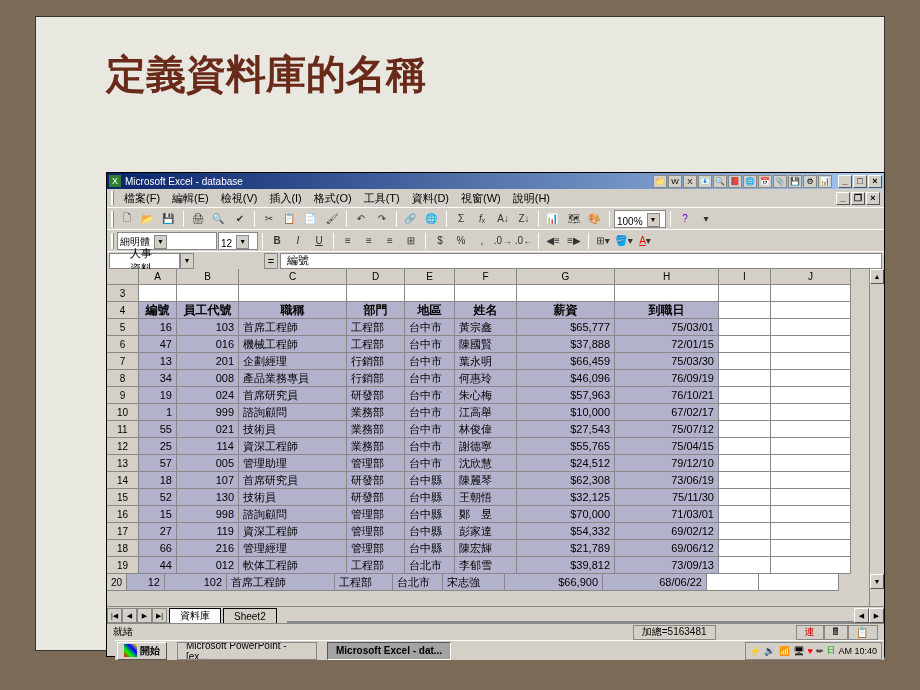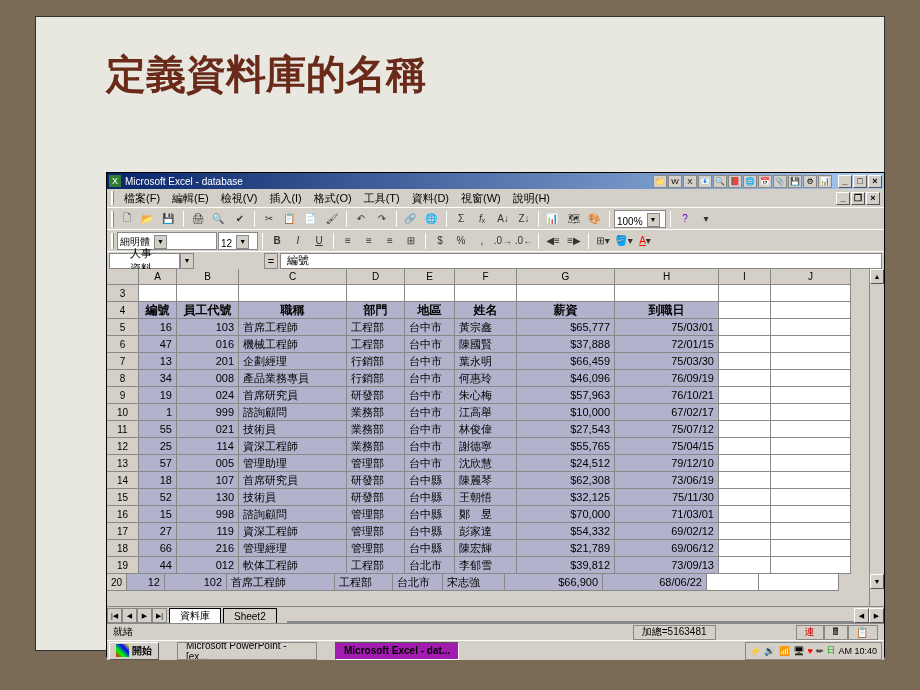--- a/index.html
+++ b/index.html
@@ -53,25 +53,25 @@
 .tabnav { width:15px; height:15px; border:1px solid #888; display:flex;align-items:center;justify-content:center; font-size:7px;}
 .tab { padding: 0 10px; height:15px; background:#fff; border:1px solid #000; border-bottom:none; font-size:10px; display:flex;align-items:center; margin-left:2px;}
 .tab.inactive { background:#d4d0c8; }
 .hscroll-track { flex:1; background:#d4d0c8; border:1px solid #888; margin-left:10px;}
 .hscroll-btn{width:15px;height:15px;background:#d4d0c8;border:1px solid #fff;border-right-color:#555;border-bottom-color:#555;display:flex;align-items:center;justify-content:center;font-size:7px;}
 
 .statusbar { height: 17px; background:#d4d0c8; border-top:1px solid #888; display:flex; align-items:center; font-size:10px; padding:0 6px;}
 .statusbar .panel { border:1px solid #888; padding:0 8px; height:15px; display:flex;align-items:center;}
 .statusbar .flex { flex:1; }
 
-.taskbar { height: 20px; background:#d4d0c8; border-top:1px solid #fff; display:flex; align-items:center; font-size:10px; padding:0 2px; gap:18px;}
+.taskbar { height: 20px; background:#d4d0c8; border-top:1px solid #fff; display:flex; align-items:center; font-size:10px; padding:0 2px; gap:10px;margin-left:8px;}
 .start-btn { height:18px; padding:0 6px; background:#d4d0c8; border:1px solid #fff; border-right-color:#555; border-bottom-color:#555; display:flex; align-items:center; font-weight:bold; gap:3px;}
 .start-btn::before { content:""; width:13px; height:13px; background: linear-gradient(45deg,#f00,#0f0,#00f,#ff0); }
 .task-btn { height:18px; padding:0 8px; border:1px solid #888; display:flex;align-items:center; max-width:140px; overflow:hidden;}
-.task-btn.active { border:1px solid #555; border-right-color:#fff; border-bottom-color:#fff; background:#a21caf;}
+.task-btn.active { border:1px solid #555; border-right-color:#fff; border-bottom-color:#fff; background:#a3a3a3;}
 .tray { margin-left:auto; border:1px solid #888; height:18px; padding:0 4px; display:flex; align-items:center; gap:3px;}
 .tray span{font-size:9px;}
 
 .right { justify-content: flex-end; }
 </style>
 </head>
 <body>
 
 <div class="slide">
   <div class="slide-title">定義資料庫的名稱</div>

